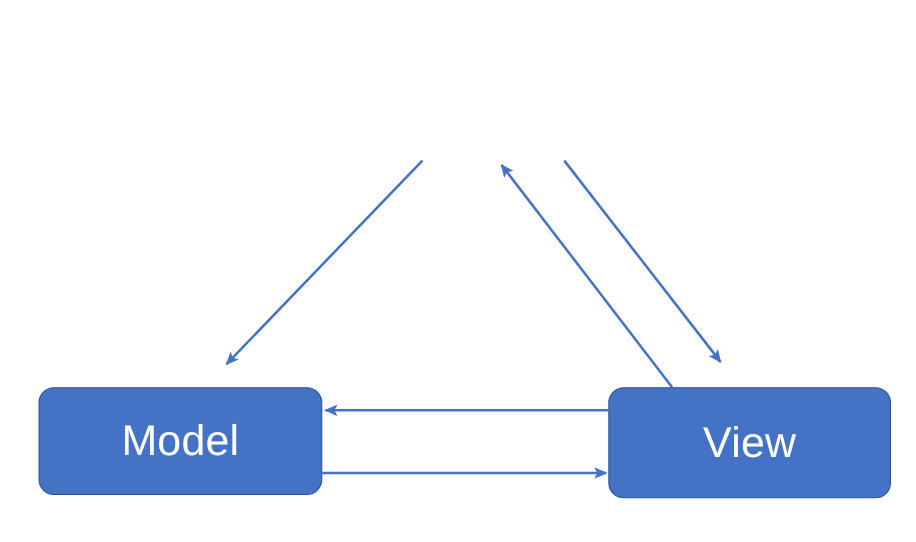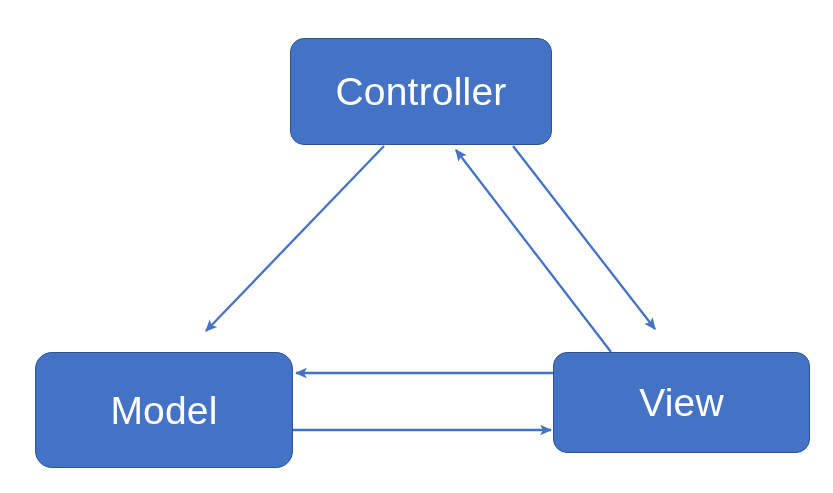--- a/index.html
+++ b/index.html
@@ -46,23 +46,22 @@
     left: 290px;
     top: 38px;
     width: 262px;
     height: 107px;
     font-size: 39px;
   }
   #node-model {
     left: 35px;
     top: 352px;
     width: 258px;
-    height: 116px;
+    height: 98px;
     font-size: 39px;
-    border-radius: 17px;
   }
   #node-view {
     left: 553px;
     top: 352px;
     width: 257px;
     height: 101px;
     font-size: 39px;
   }
 </style>
 </head>
@@ -81,23 +80,20 @@
 
     <line x1="513" y1="146" x2="655" y2="329" stroke="#4472C4" stroke-width="2.3" marker-end="url(#arrow-end)"></line>
 
     <line x1="611" y1="352" x2="456" y2="150" stroke="#4472C4" stroke-width="2.3" marker-end="url(#arrow-end)"></line>
 
     <line x1="553" y1="373" x2="296" y2="373" stroke="#4472C4" stroke-width="2.3" marker-end="url(#arrow-end)"></line>
 
     <line x1="293" y1="430" x2="551" y2="430" stroke="#4472C4" stroke-width="2.3" marker-end="url(#arrow-end)"></line>
   </svg>
 
-  <div class="node" id="node-controller" style="background:#4472C4;border:1.5px solid #2E5395;">
-    <span class="node-label">Controller</span>
-  </div>
 
   <div class="node" id="node-model" style="background:#4472C4;border:1.5px solid #2E5395;">
     <span class="node-label">Model</span>
   </div>
 
   <div class="node" id="node-view" style="background:#4472C4;border:1.5px solid #2E5395;align-items:center;">
     <span class="node-label">View</span>
   </div>
 
 </div>

